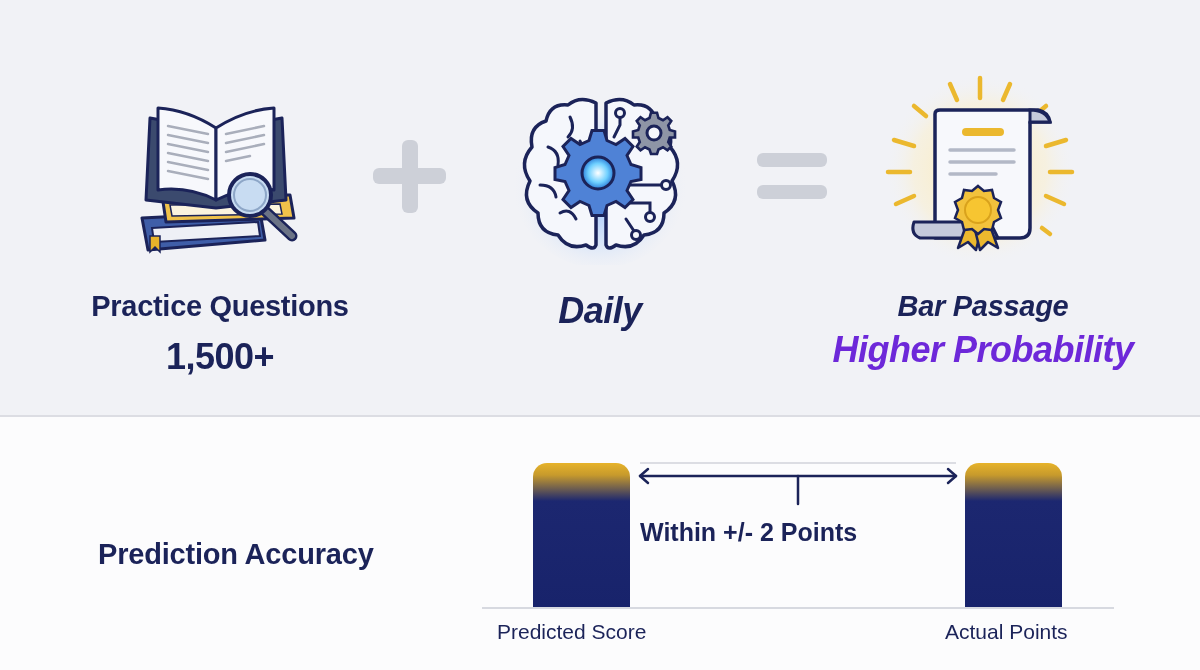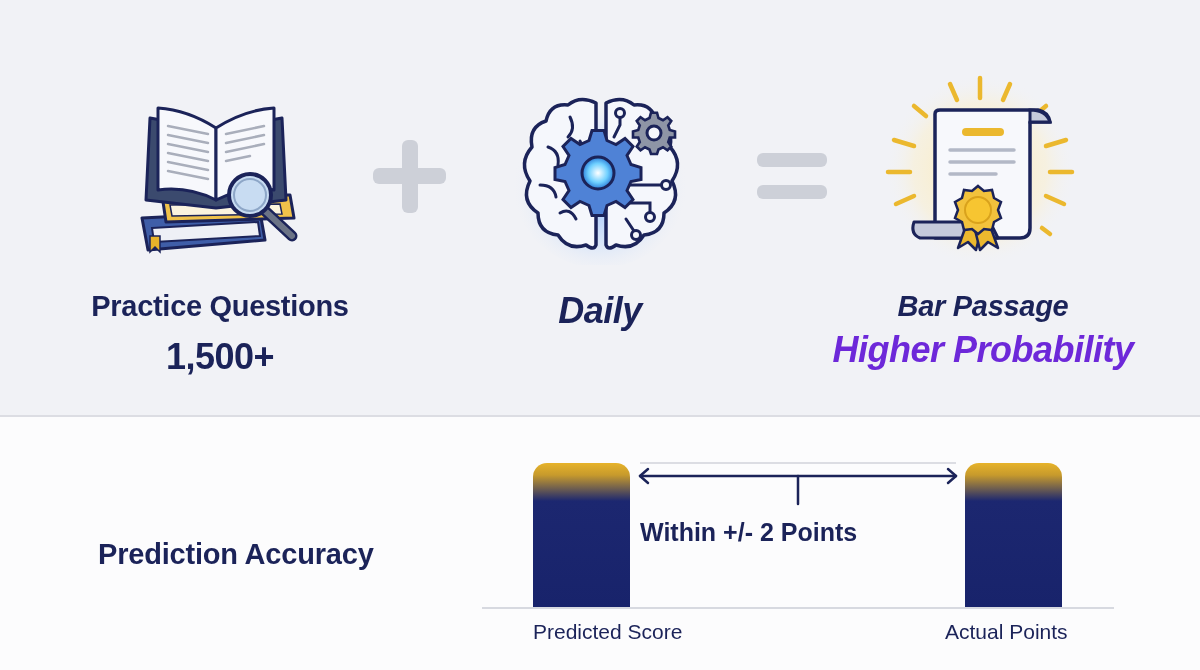--- a/index.html
+++ b/index.html
@@ -189,14 +189,14 @@
       <line x1="4" y1="10" x2="320" y2="10"></line>
       <polyline points="12,3 4,10 12,17"></polyline>
       <polyline points="312,3 320,10 312,17"></polyline>
       <line x1="162" y1="10" x2="162" y2="38"></line>
     </g>
   </svg>
 </div>
 
 <div style="position:absolute;left:640px;top:518px;width:316px;text-align:left;font-size:25px;font-weight:bold;color:#1b2359;">Within +/- 2 Points</div>
 
-<div class="axis-label" style="left:497px;top:620px;margin-left:36px;">Predicted Score</div>
+<div class="axis-label" style="left:497px;top:620px;">Predicted Score</div>
 <div class="axis-label" style="left:945px;top:620px;">Actual Points</div>
 
 </body></html>

